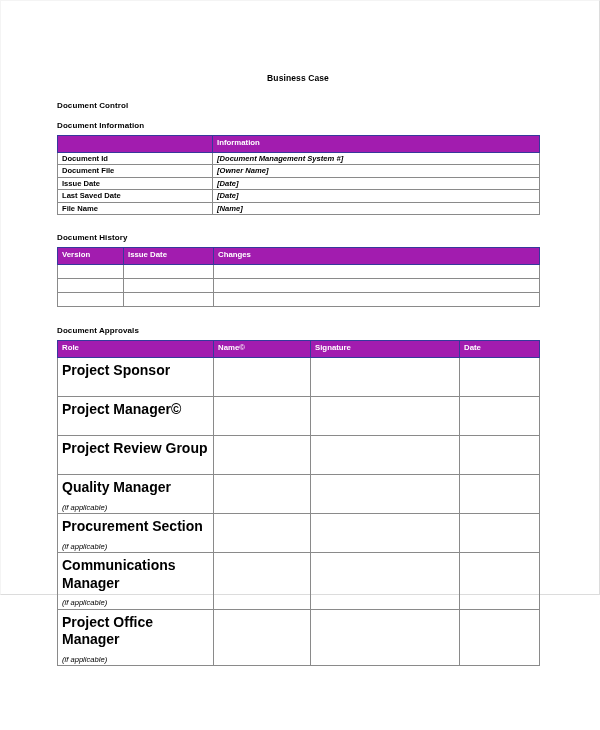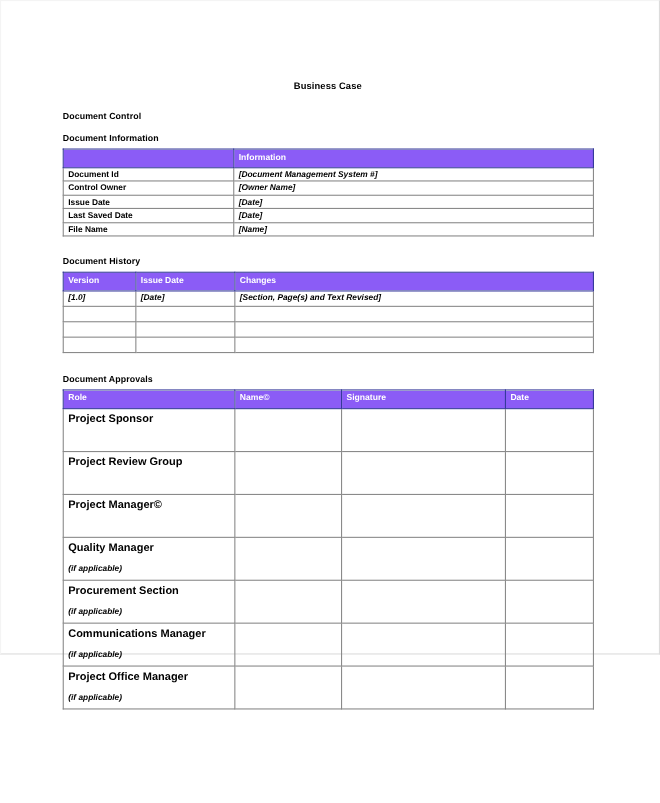--- a/index.html
+++ b/index.html
@@ -57,21 +57,21 @@
   }
   table.doc-table td, table.doc-table th {
     border: 1px solid #8a8a8a;
     padding: 1px 4px;
     font-size: 7.6px;
     vertical-align: top;
     line-height: 1.25;
     overflow: hidden;
   }
   table.doc-table thead th {
-    background: #8b5cf6;
+    background: #a21caf;
     color: #ffffff;
     font-weight: bold;
     text-align: left;
     height: 13px;
     border: 1px solid #36399b;
     font-size: 7.8px;
     padding-top: 2px;
   }
   .lbl {
     font-weight: bold;
@@ -93,22 +93,22 @@
   .t-hist col.c2 { width: 90px; }
   .t-hist col.c3 { width: 326px; }
   .t-hist tbody td { height: 11px; }
 
   
   .t-appr col.c1 { width: 156px; }
   .t-appr col.c2 { width: 97px; }
   .t-appr col.c3 { width: 149px; }
   .t-appr col.c4 { width: 80px; }
   .t-appr tbody td { height: 33px; padding-top: 4px; }
-  .t-appr .role-name { font-weight: bold; font-size: 10px; display:block; }
-  .t-appr .role-note { font-style: italic; font-weight: bold; font-size: 7.6px; display:block; margin-top: 6px; }
+  .t-appr .role-name { font-weight: bold; font-size: 14px; display:block; }
+  .t-appr .role-note { font-style: italic; font-weight: normal; font-size: 7.6px; display:block; margin-top: 6px; }
 </style>
 </head>
 <body>
 
 <div class="page">
   <div class="content">
 
     <div class="doc-title">Business Case</div>
 
     <div class="section-heading h-ctrl">Document Control</div>
@@ -125,21 +125,21 @@
           <th></th>
           <th>Information</th>
         </tr>
       </thead>
       <tbody>
         <tr class="cell-row">
           <td class="lbl">Document Id</td>
           <td class="ital">[Document Management System #]</td>
         </tr>
         <tr class="cell-row">
-          <td class="lbl">Control Owner</td>
+          <td class="lbl">Document File</td>
           <td class="ital">[Owner Name]</td>
         </tr>
         <tr class="cell-row">
           <td class="lbl">Issue Date</td>
           <td class="ital">[Date]</td>
         </tr>
         <tr class="cell-row">
           <td class="lbl">Last Saved Date</td>
           <td class="ital">[Date]</td>
         </tr>
@@ -159,25 +159,20 @@
           <col class="c3">
         </colgroup>
       <thead>
         <tr>
           <th>Version</th>
           <th>Issue Date</th>
           <th>Changes</th>
         </tr>
       </thead>
       <tbody>
-        <tr>
-          <td class="ital">[1.0]</td>
-          <td class="ital">[Date]</td>
-          <td class="ital">[Section, Page(s) and Text Revised]</td>
-        </tr>
         <tr>
           <td></td>
           <td></td>
           <td></td>
         </tr>
         <tr>
           <td></td>
           <td></td>
           <td></td>
         </tr>
@@ -211,38 +206,38 @@
           <td>
             <span class="role-name">Project Sponsor</span>
             <span class="role-note"></span>
           </td>
           <td></td>
           <td></td>
           <td></td>
         </tr>
         <tr>
           <td>
+            <span class="role-name">Project Manager©</span>
+            <span class="role-note"></span>
+          </td>
+          <td></td>
+          <td></td>
+          <td></td>
+        </tr>
+        <tr>
+          <td>
             <span class="role-name">Project Review Group</span>
             <span class="role-note"></span>
           </td>
           <td></td>
           <td></td>
           <td></td>
         </tr>
         <tr>
           <td>
-            <span class="role-name">Project Manager©</span>
-            <span class="role-note"></span>
-          </td>
-          <td></td>
-          <td></td>
-          <td></td>
-        </tr>
-        <tr>
-          <td>
             <span class="role-name">Quality Manager</span>
             <span class="role-note">(if applicable)</span>
           </td>
           <td></td>
           <td></td>
           <td></td>
         </tr>
         <tr>
           <td>
             <span class="role-name">Procurement Section</span>

